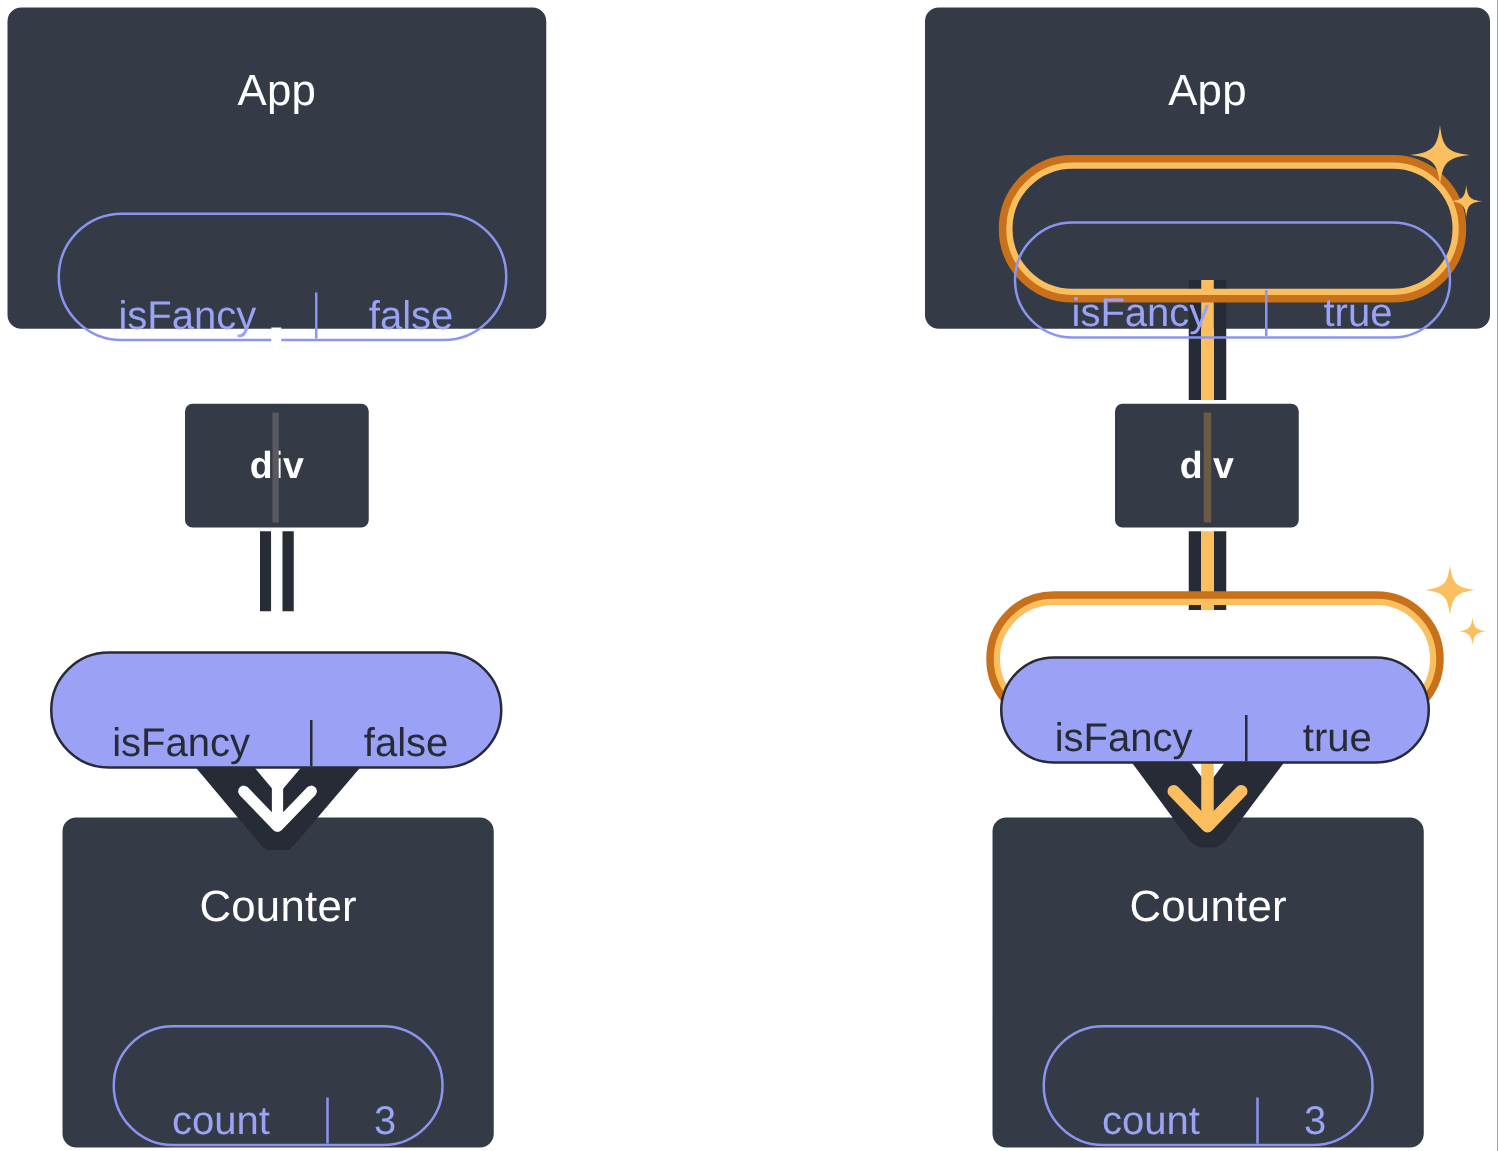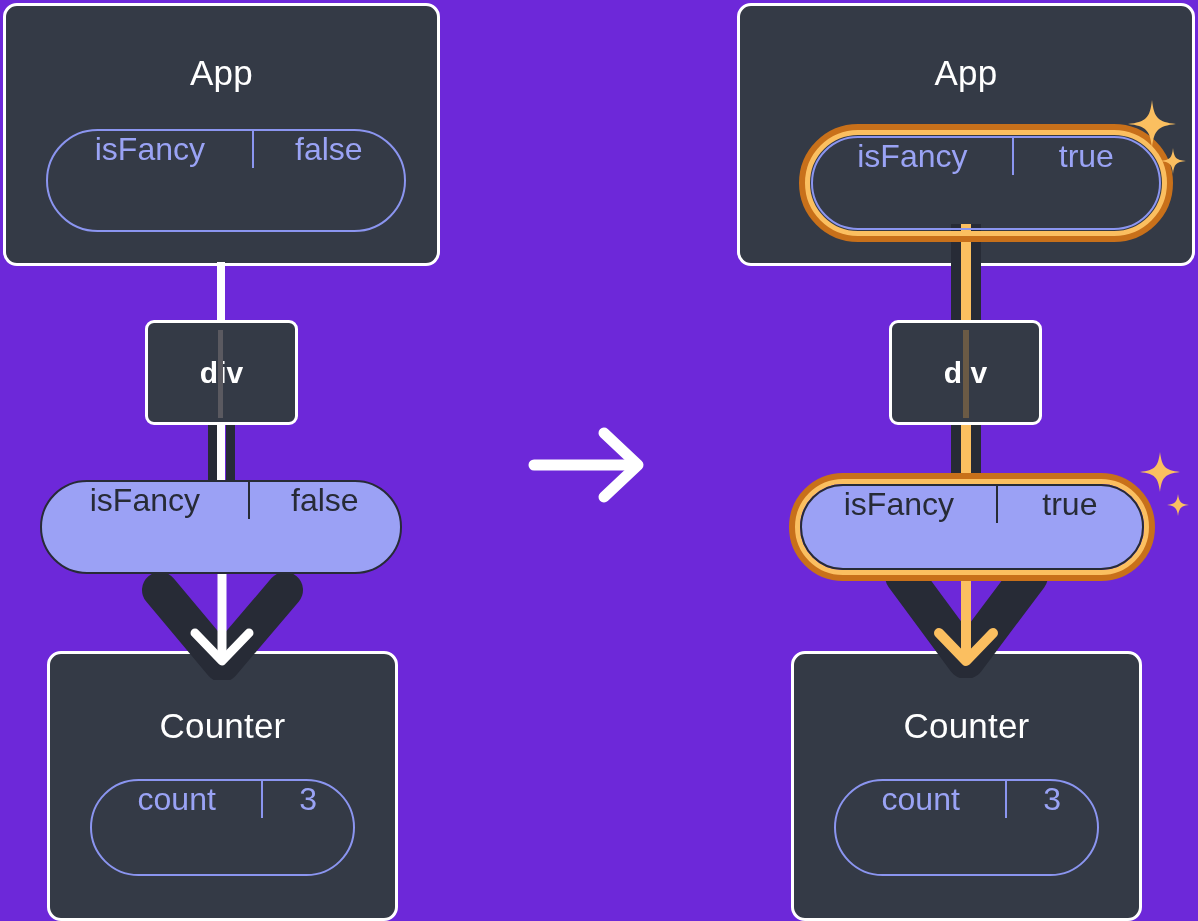--- a/index.html
+++ b/index.html
@@ -10,21 +10,21 @@
   body {
     width: 1198px;
     height: 921px;
     font-family: "Liberation Sans", sans-serif;
     overflow: hidden;
   }
   #stage {
     position: relative;
     width: 1198px;
     height: 921px;
-    background: #6d28d9;
+    background: #ffffff;
   }
 
   
   .panel {
     position: absolute;
     background: #343a46;
     border: 3px solid #ffffff;
     border-radius: 14px;
     box-sizing: border-box;
   }
@@ -53,23 +53,24 @@
     font-size: 30px;
     font-weight: 700;
     z-index: 6;
   }
 
   
   .pill {
     position: absolute;
     box-sizing: border-box;
     display: flex;
-    align-items: flex-start;
+    align-items: flex-end;
     border-radius: 999px;
     overflow: hidden;
+    margin-top: 41px;
   }
   .pill .cell {
     display: flex;
     align-items: center;
     justify-content: center;
     box-sizing: border-box;
     white-space: nowrap;
   }
 
   

